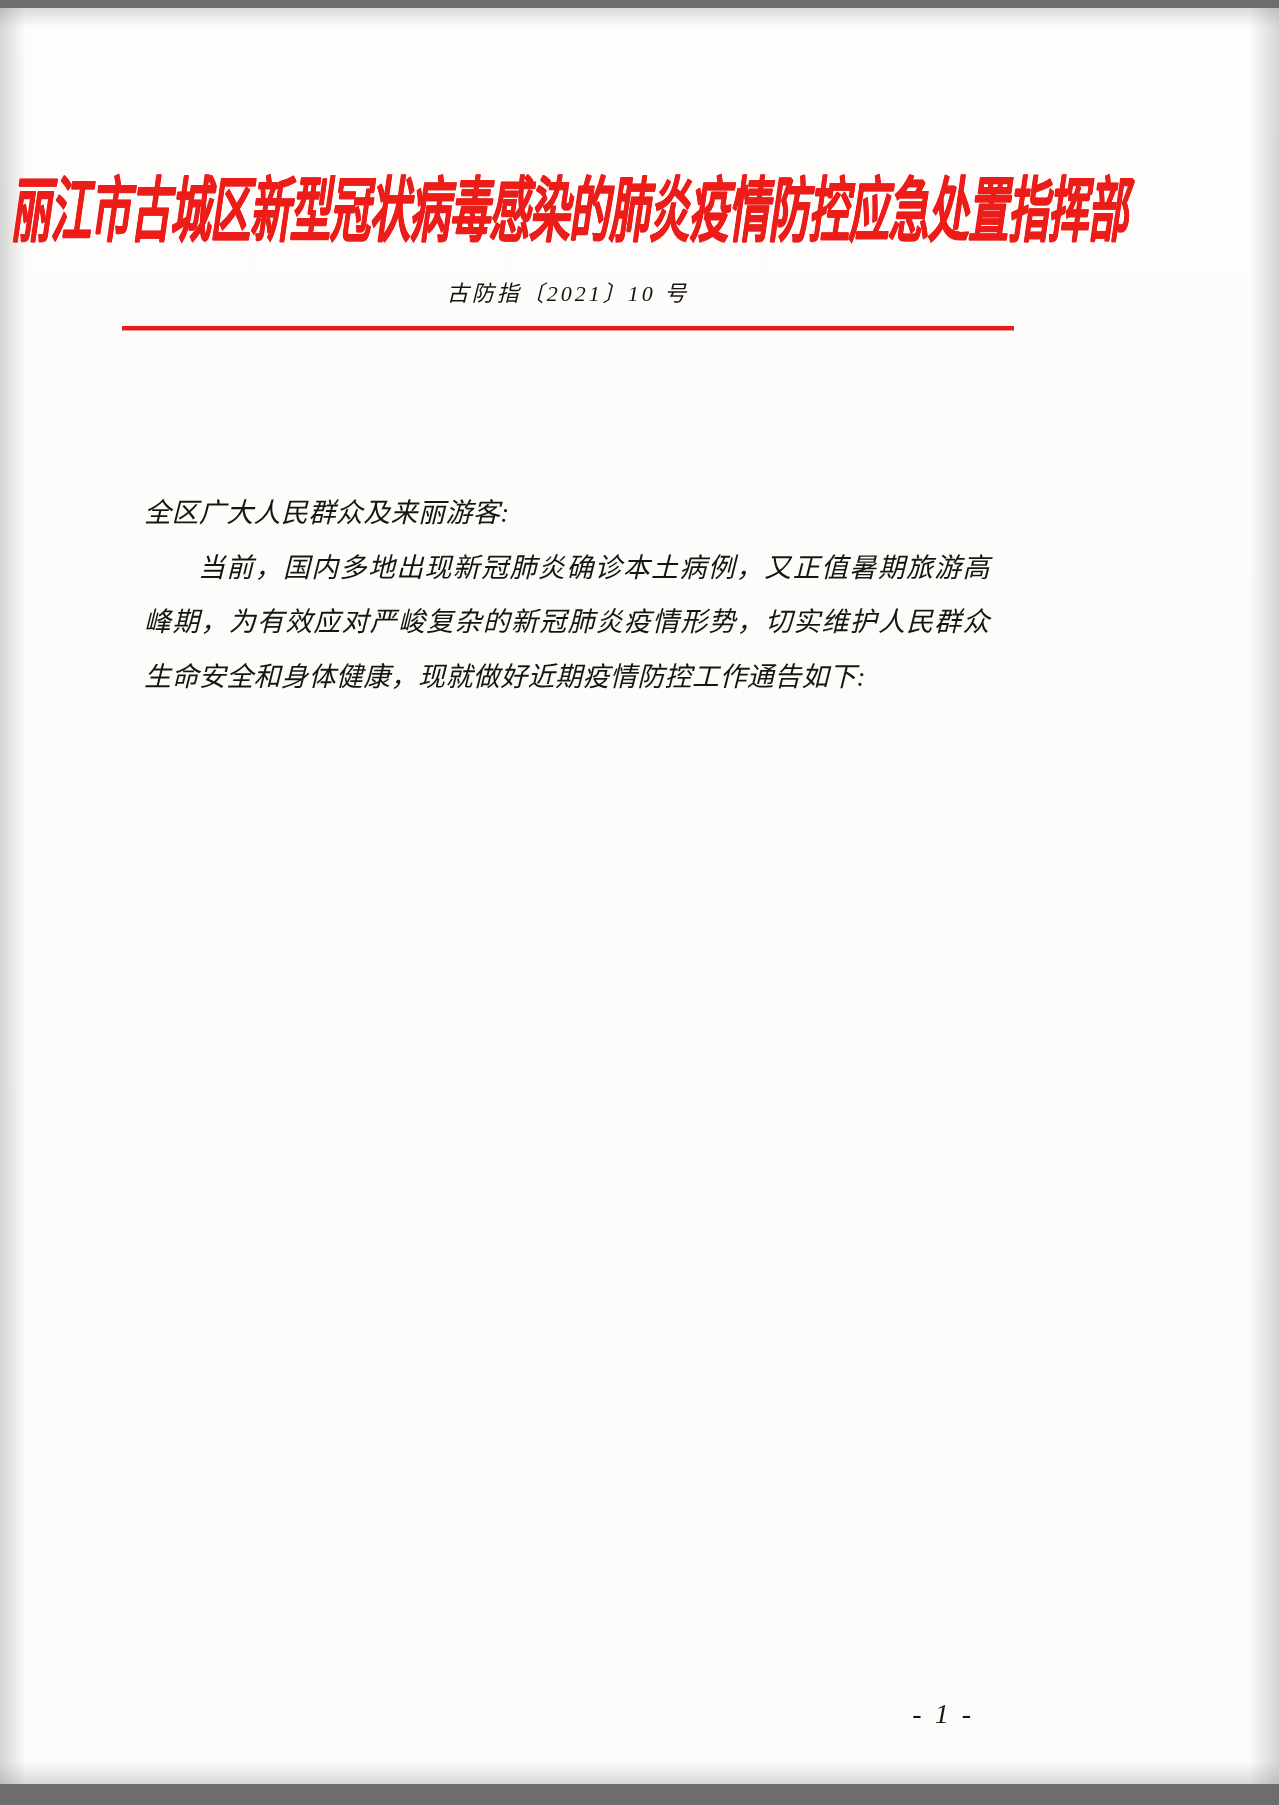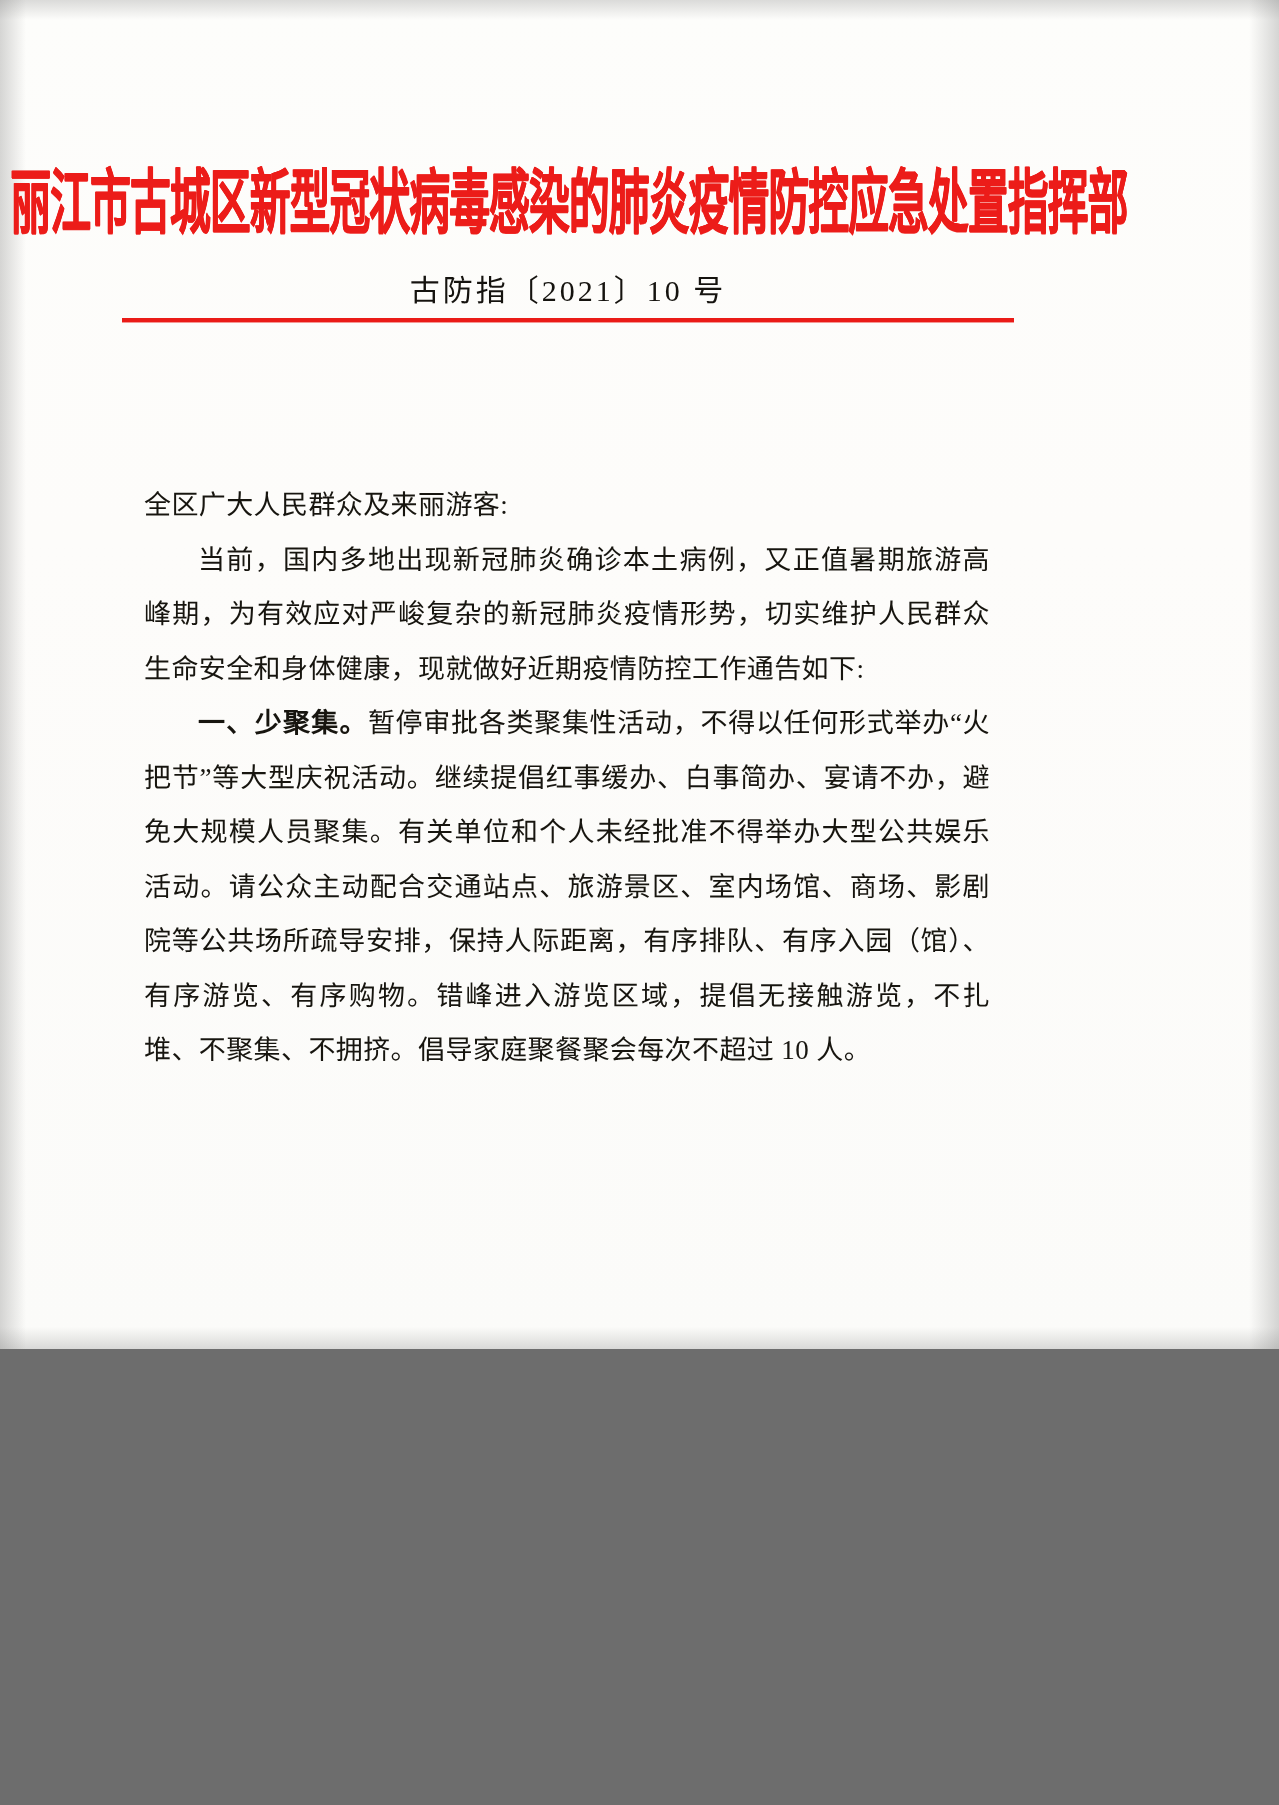--- a/index.html
+++ b/index.html
@@ -4,29 +4,30 @@
 <title>古城区疫情防控指挥部关于疫情防控的通告</title>
 <style>
   html, body {
     margin: 0;
     padding: 0;
     background: #6d6d6d;
   }
   .page {
     position: relative;
     width: 1279px;
-    height: 1349px;
-    margin: 0 auto;
+    height: 1776px;
+    margin: 8px auto;
     background: #ffffff;
     overflow: hidden;
     box-sizing: border-box;
     font-family: "Liberation Serif", "DejaVu Serif", serif;
     
     background-image:
       linear-gradient(180deg, #fdfdfb 0%, #fdfcfa 40%, #fbfbf9 100%);
+    font-style: italic;
   }
   
   .scan-edge-left,
   .scan-edge-right,
   .scan-edge-top,
   .scan-edge-bottom {
     position: absolute;
     pointer-events: none;
   }
   .scan-edge-left  { left: 0;   top: 0; width: 26px;  height: 100%;
@@ -74,21 +75,21 @@
   }
 
   
   .doc-number {
     position: absolute;
     left: 0;
     top: 273px;
     width: 852px;
     text-align: center;
     font-family: "Liberation Serif", "DejaVu Serif", serif;
-    font-size: 30px;
+    font-size: 22px;
     line-height: 1.2;
     color: #15130f;
     letter-spacing: 3px;
   }
 
   
   .red-rule {
     position: absolute;
     left: -20px;
     top: 318px;
@@ -176,23 +177,20 @@
 
 
     <div class="body-block">
 
       <p class="para salutation">全区广大人民群众及来丽游客:</p>
 
       <p class="para indent">
         <span>当前，国内多地出现新冠肺炎确诊本土病例，又正值暑期旅游高峰期，为有效应对严峻复杂的新冠肺炎疫情形势，切实维护人民群众生命安全和身体健康，现就做好近期疫情防控工作通告如下:</span>
       </p>
 
-      <p class="para indent">
-        <span class="sec-label">一、少聚集。</span><span>暂停审批各类聚集性活动，不得以任何形式举办“火把节”等大型庆祝活动。继续提倡红事缓办、白事简办、宴请不办，避免大规模人员聚集。有关单位和个人未经批准不得举办大型公共娱乐活动。请公众主动配合交通站点、旅游景区、室内场馆、商场、影剧院等公共场所疏导安排，保持人际距离，有序排队、有序入园（馆）、有序游览、有序购物。错峰进入游览区域，提倡无接触游览，不扎堆、不聚集、不拥挤。倡导家庭聚餐聚会每次不超过 10 人。</span>
-      </p>
 
 
     </div>
 
     <div class="page-number">- 1 -</div>
 
   </div>
 </div>
 
 </body></html>

